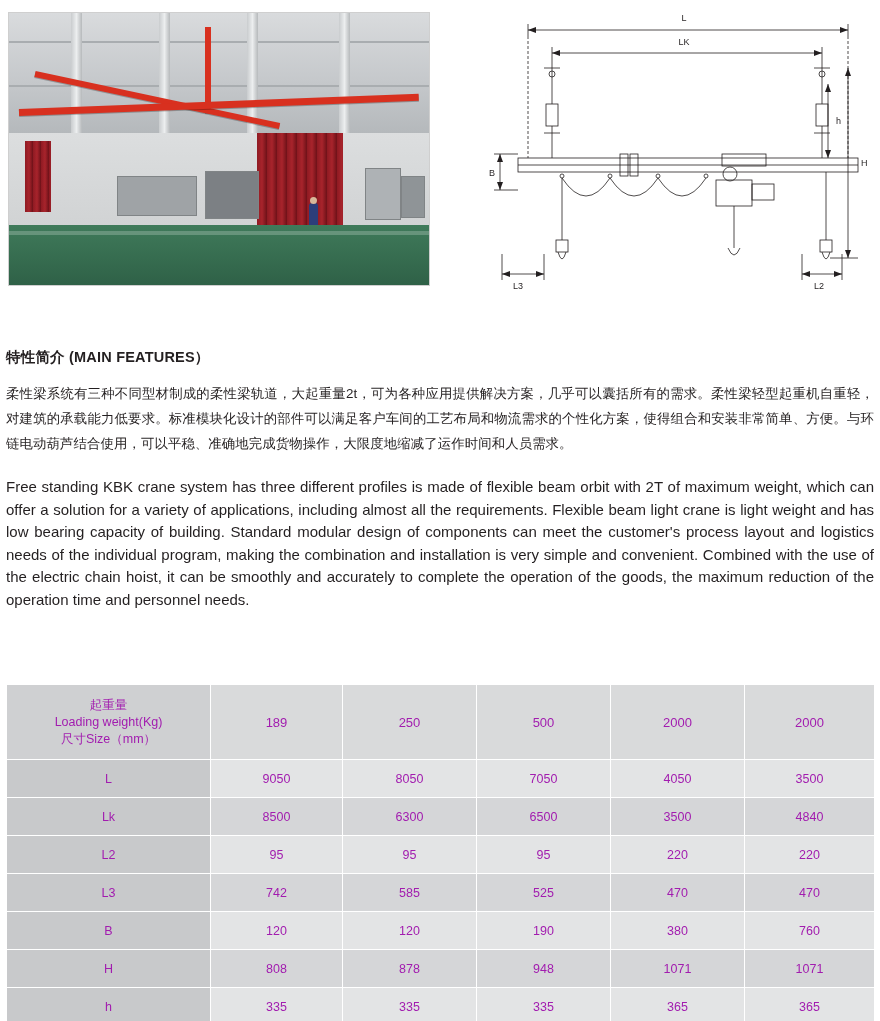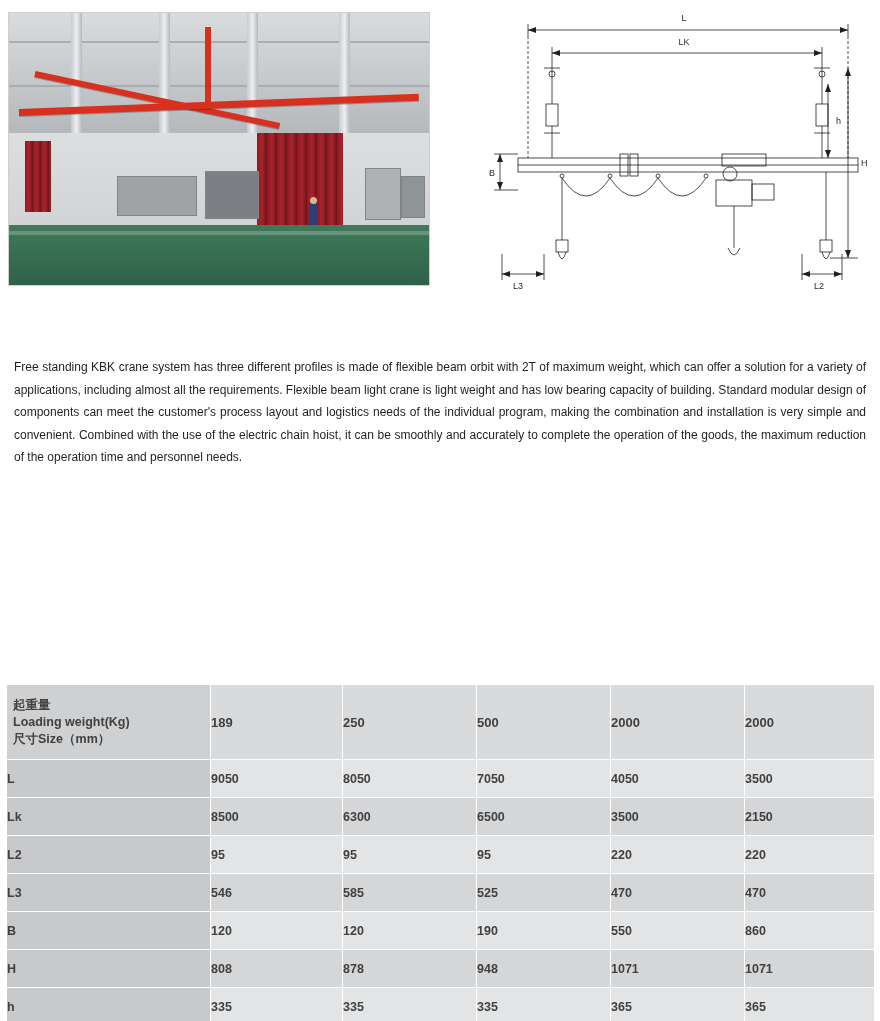--- a/index.html
+++ b/index.html
@@ -169,42 +169,42 @@
     letter-spacing: 0.2px;
   }
   .para-cn {
     font-size: 13.4px;
     line-height: 25px;
     margin: 0 0 20px 0;
     text-align: justify;
     letter-spacing: 0.1px;
   }
   .para-en {
-    font-size: 12px;
+    font-size: 15px;
     line-height: 22.5px;
-    margin: 8px;
+    margin: 0;
     text-align: justify;
   }
 
   
   .spec-table {
     position: absolute;
     left: 6px;
     top: 684px;
     width: 868px;
     border-collapse: collapse;
     table-layout: fixed;
   }
   .spec-table td, .spec-table th {
     border: 1px solid #ffffff;
-    text-align: left;
+    text-align: center;
     vertical-align: middle;
     font-size: 12.5px;
-    font-weight: bold;
-    color: #404040;
+    font-weight: normal;
+    color: #a21caf;
     padding: 0;
     height: 37px;
   }
   .spec-table thead th {
     height: 66px;
   }
   .spec-table .hdr-label {
     background: #cfd0d2;
     line-height: 17px;
     font-size: 12.5px;
@@ -352,20 +352,22 @@
           <text x="366" y="116">h</text>
           <text x="19" y="168">B</text>
           <text x="43" y="281">L3</text>
           <text x="344" y="281">L2</text>
         </g>
       </svg>
     </div>
   </div>
 
   <div class="features">
+    <h2>特性简介 (MAIN FEATURES）</h2>
+    <p class="para-cn">柔性梁系统有三种不同型材制成的柔性梁轨道，大起重量2t，可为各种应用提供解决方案，几乎可以囊括所有的需求。柔性梁轻型起重机自重轻，对建筑的承载能力低要求。标准模块化设计的部件可以满足客户车间的工艺布局和物流需求的个性化方案，使得组合和安装非常简单、方便。与环链电动葫芦结合使用，可以平稳、准确地完成货物操作，大限度地缩减了运作时间和人员需求。</p>
     <p class="para-en">Free standing KBK crane system has three different profiles is made of flexible beam orbit with 2T of maximum weight, which can offer a solution for a variety of applications, including almost all the requirements. Flexible beam light crane is light weight and has low bearing capacity of building. Standard modular design of components can meet the customer's process layout and logistics needs of the individual program, making the combination and installation is very simple and convenient. Combined with the use of the electric chain hoist, it can be smoothly and accurately to complete the operation of the goods, the maximum reduction of the operation time and personnel needs.</p>
   </div>
 
   <table class="spec-table">
     <colgroup>
       <col style="width:204px">
       <col style="width:132px">
       <col style="width:134px">
       <col style="width:134px">
       <col style="width:134px">
@@ -393,45 +395,45 @@
         <td class="cell">7050</td>
         <td class="cell">4050</td>
         <td class="cell">3500</td>
       </tr>
       <tr class="even">
         <td class="row-label">Lk</td>
         <td class="cell">8500</td>
         <td class="cell">6300</td>
         <td class="cell">6500</td>
         <td class="cell">3500</td>
-        <td class="cell">2150</td>
+        <td class="cell">4840</td>
       </tr>
       <tr class="odd">
         <td class="row-label">L2</td>
         <td class="cell">95</td>
         <td class="cell">95</td>
         <td class="cell">95</td>
         <td class="cell">220</td>
         <td class="cell">220</td>
       </tr>
       <tr class="even">
         <td class="row-label">L3</td>
-        <td class="cell">546</td>
+        <td class="cell">742</td>
         <td class="cell">585</td>
         <td class="cell">525</td>
         <td class="cell">470</td>
         <td class="cell">470</td>
       </tr>
       <tr class="odd">
         <td class="row-label">B</td>
         <td class="cell">120</td>
         <td class="cell">120</td>
         <td class="cell">190</td>
-        <td class="cell">550</td>
-        <td class="cell">860</td>
+        <td class="cell">380</td>
+        <td class="cell">760</td>
       </tr>
       <tr class="even">
         <td class="row-label">H</td>
         <td class="cell">808</td>
         <td class="cell">878</td>
         <td class="cell">948</td>
         <td class="cell">1071</td>
         <td class="cell">1071</td>
       </tr>
       <tr class="odd">

